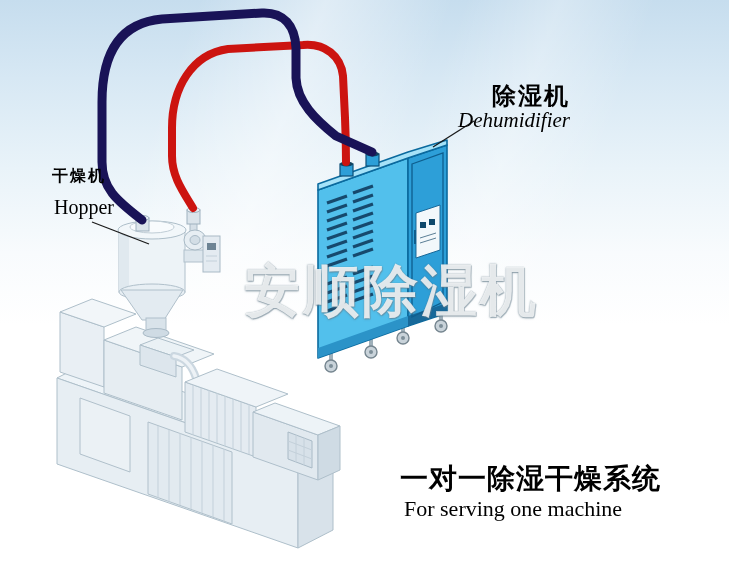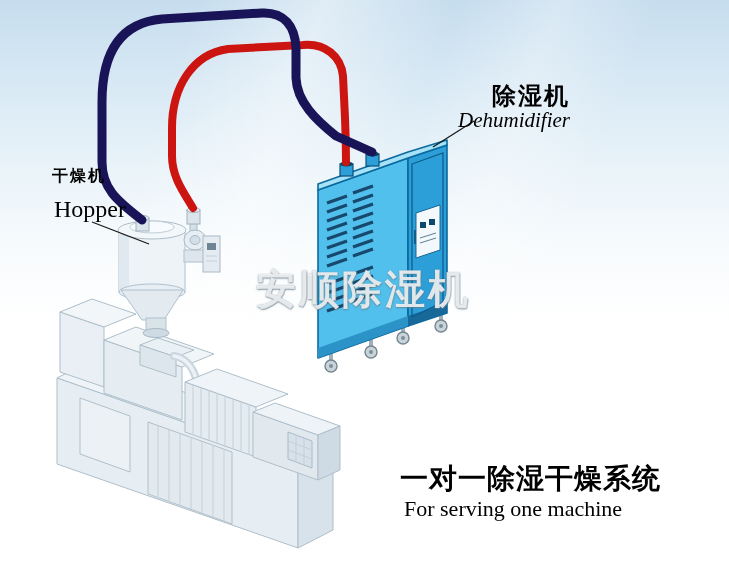--- a/index.html
+++ b/index.html
@@ -17,32 +17,31 @@
   .equip{stroke:#aebfca;stroke-width:1;stroke-linejoin:round;}
   .equip-line{stroke:#c3d0da;stroke-width:1;}
   .dh-face{stroke:#0b6a9e;stroke-width:1.6;stroke-linejoin:round;}
   .dh-thin{stroke:#0e5e8e;stroke-width:1.3;fill:none;}
   .hose{fill:none;stroke-linecap:round;stroke-linejoin:round;}
   .leader{stroke:#1a1a1a;stroke-width:1.3;}
   .label{position:absolute;z-index:2;color:#000;white-space:nowrap;}
   .cn{font-weight:bold;font-family:"Liberation Sans","DejaVu Sans",sans-serif;}
   .en{font-family:"Liberation Serif","DejaVu Serif",serif;}
   .hopper-cn{left:52px;top:166px;font-size:16px;letter-spacing:2px;}
-  .hopper-en{left:54px;top:196px;font-size:24px;}
+  .hopper-en{left:54px;top:196px;font-size:20px;}
   .dehum-cn{left:480px;top:80px;font-size:24px;letter-spacing:2px;margin-left:12px;}
   .dehum-en{left:458px;top:108px;font-size:21px;font-style:italic;}
   .caption-cn{left:400px;top:460px;font-size:28px;letter-spacing:1px;}
   .caption-en{left:404px;top:496px;font-size:22px;}
   .watermark{
-    position:absolute;left:256px;top:254px;z-index:3;
-    font-size:40px;font-weight:bold;letter-spacing:3px;white-space:nowrap;
+    position:absolute;left:244px;top:254px;z-index:3;
+    font-size:56px;font-weight:bold;letter-spacing:3px;white-space:nowrap;
     color:rgba(255,255,255,0.82);
     text-shadow:0 1px 2px rgba(90,115,130,.55),0 0 1px rgba(90,115,130,.6),1px 1px 0 rgba(120,140,155,.35);
     font-family:"Liberation Sans","DejaVu Sans",sans-serif;
-    margin-top:8px;
   }
 </style>
 </head>
 <body>
 
 <div class="stage">
 
   <div class="streak s1"></div>
   <div class="streak s2"></div>
 

